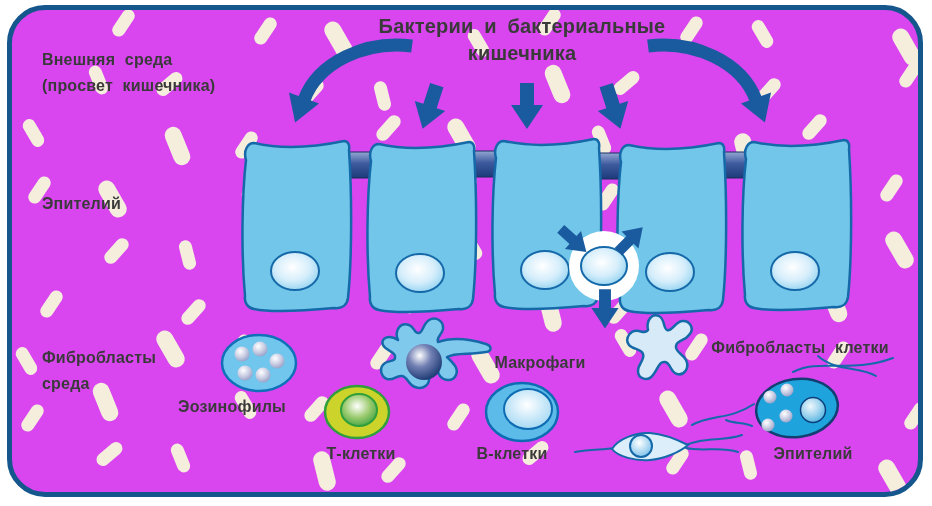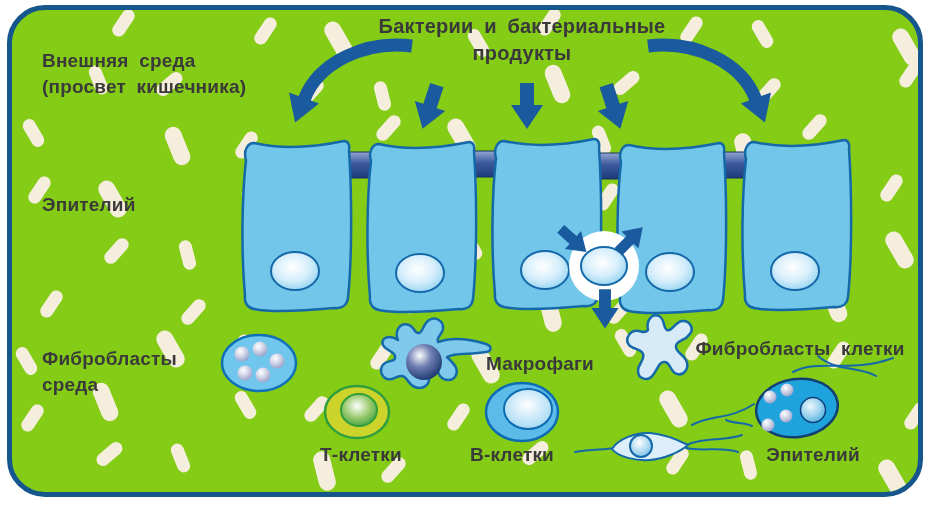--- a/index.html
+++ b/index.html
@@ -3,27 +3,27 @@
 <meta charset="utf-8">
 <style>
   html,body{margin:0;padding:0;}
   body{
     width:932px;height:506px;position:relative;background:#ffffff;
     font-family:"Liberation Sans", sans-serif;overflow:hidden;
   }
   .frame{
     position:absolute;left:7px;top:5px;width:906px;height:482px;
     border:5px solid var(--frame,#15568d);border-radius:38px;
-    background:#84cc16;overflow:hidden;
+    background:#d946ef;overflow:hidden;
   }
   .capsules{position:absolute;inset:0;z-index:0;}
   .capsule{position:absolute;background:var(--capsule,#f6eedd);border-radius:999px;}
   svg.art{position:absolute;left:0;top:0;z-index:1;}
   .lbl{
-    position:absolute;z-index:2;font-weight:bold;font-size:19px;line-height:1.2;
+    position:absolute;z-index:2;font-weight:bold;font-size:16px;line-height:1.2;
     color:var(--text,#3a3a3a);white-space:nowrap;word-spacing:5px;letter-spacing:.2px;
   }
   .ctr{transform:translateX(-50%);}
   .title{font-size:20px;}
   
   .epi{fill:var(--epi-fill,#72c6e9);stroke:var(--epi-stroke,#1569a9);stroke-width:2.5;}
   .nuc{fill:url(#gNuc);stroke:var(--epi-stroke,#1569a9);stroke-width:2;}
   .tj{fill:url(#gTJ);stroke:#16305f;stroke-width:1;}
   .arrow{fill:var(--arrow,#1a5a9e);}
   .arc{stroke:var(--arrow,#1a5a9e);stroke-width:13;fill:none;}
@@ -249,27 +249,28 @@
 
     <g>
       <path class="fiber" d="M 793 372 C 820 358 850 374 893 358"></path>
       <path class="fiber" d="M 818 356 C 836 372 860 366 876 376"></path>
       <path class="fiber" d="M 692 425 C 712 414 730 420 754 404"></path>
       <path class="fiber" d="M 726 420 C 734 424 744 422 752 426"></path>
     </g>
   </svg>
 
   <div class="lbl ctr title" style="left:510px;top:4px">Бактерии и бактериальные</div>
-  <div class="lbl ctr title" style="left:510px;top:31px">продукты</div>
+  <div class="lbl ctr title" style="left:510px;top:31px">кишечника</div>
 
   <div class="lbl" style="left:30px;top:40px">Внешняя среда</div>
   <div class="lbl" style="left:30px;top:66px">(просвет кишечника)</div>
   <div class="lbl" style="left:30px;top:184px">Эпителий</div>
   <div class="lbl" style="left:30px;top:338px">Фибробласты</div>
   <div class="lbl" style="left:30px;top:364px">среда</div>
 
+  <div class="lbl ctr" style="left:220px;top:387px">Эозинофилы</div>
   <div class="lbl ctr" style="left:528px;top:343px">Макрофаги</div>
   <div class="lbl ctr" style="left:349px;top:434px">Т-клетки</div>
   <div class="lbl ctr" style="left:500px;top:434px">В-клетки</div>
   <div class="lbl ctr" style="left:788px;top:328px">Фибробласты клетки</div>
   <div class="lbl ctr" style="left:801px;top:434px">Эпителий</div>
 
 </div>
 
 </body></html>

